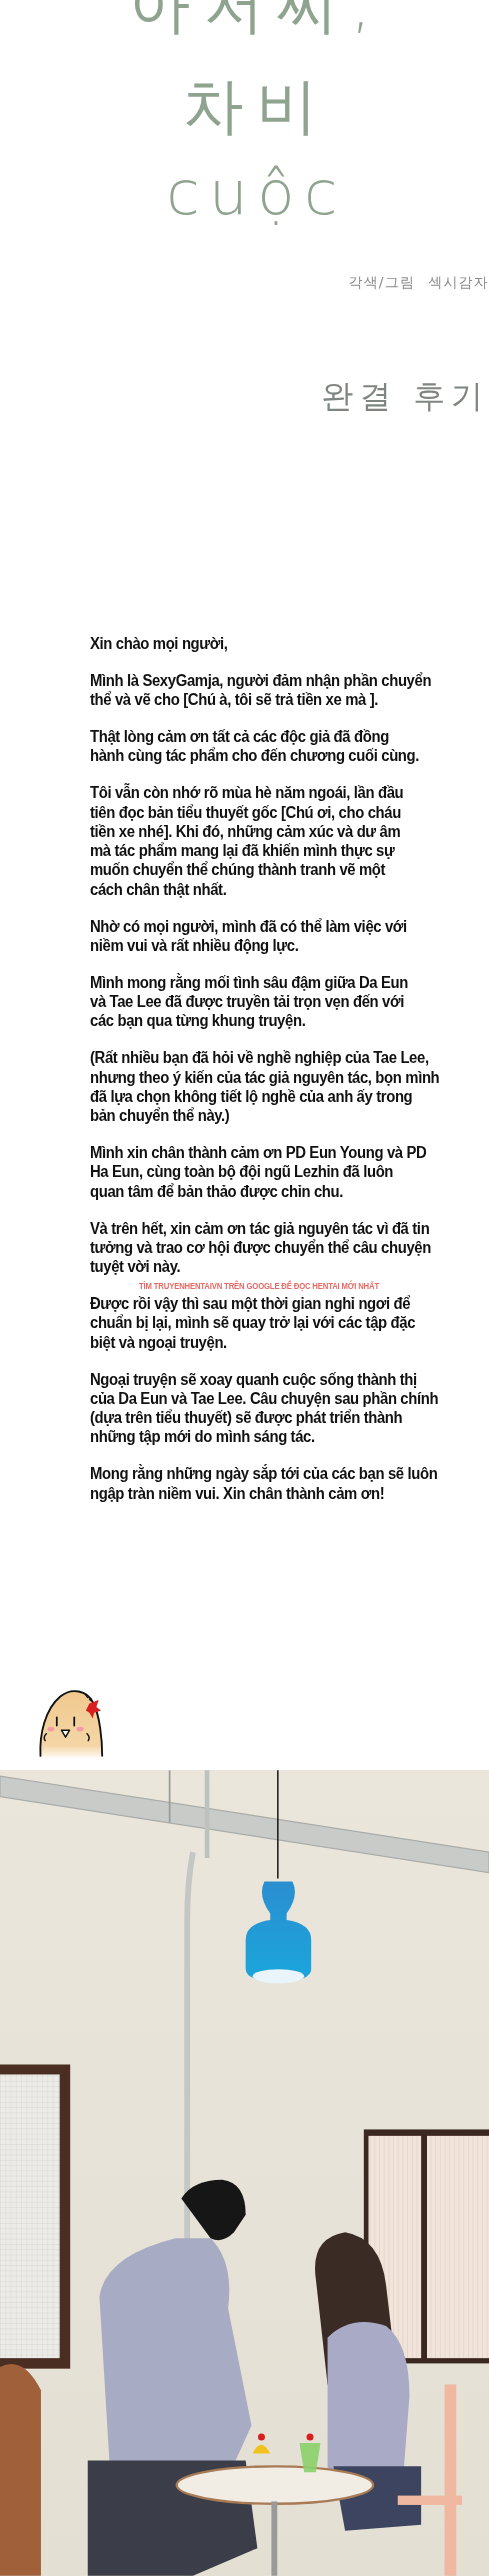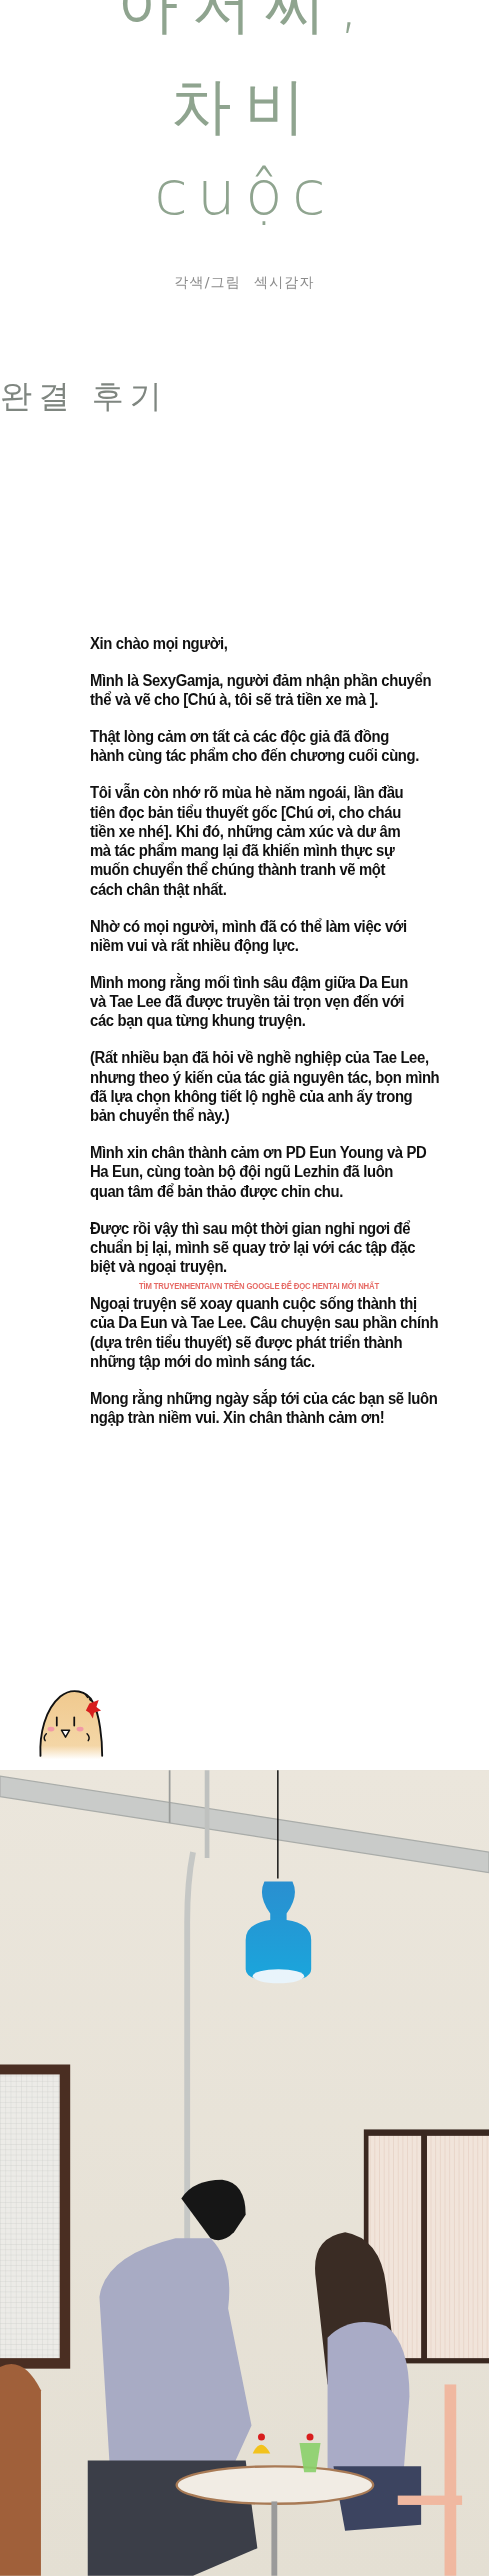--- a/index.html
+++ b/index.html
@@ -1,32 +1,32 @@
 <!DOCTYPE html>
 <html style="font-size:9.4px"><head>
 <meta charset="utf-8">
 <style>
   * { box-sizing: border-box; margin: 0; padding: 0; }
   html, body { width: 489px; background: #ffffff; }
   body { position: relative; height: 2576px; overflow: hidden; font-family: "DejaVu Sans", sans-serif; }
 
   
-  .title-block { position: absolute; left: 0; top: 0; width: 406px; height: 246px; }
+  .title-block { position: absolute; left: 12px; top: 0; width: 406px; height: 246px; }
   .title-line { position: absolute; left: 0; width: 489px; text-align: center;
     font-family: "DejaVu Sans", sans-serif; font-weight: 300; color: #8fa48f;
     font-size: 61px; line-height: 1; letter-spacing: 13px; }
   .title-line.l1 { top: -26px; }
   .title-line.l2 { top: 75px; }
   .title-line.l3 { top: 162px; letter-spacing: 9.4px; }
 
-  .credits { position: absolute; left: 0; top: 270px; width: 489px; text-align: center;
+  .credits { position: absolute; left: 0; top: 270px; width: 489px; text-align: right;
     color: #8b8b8b; font-family: "DejaVu Sans", sans-serif; font-size: 14px; line-height: 24.6px; letter-spacing: 1.2px; }
   .credits .sep { display: inline-block; width: 13px; }
 
-  .afterword-heading { position: absolute; left: 0; top: 375px; width: 489px; text-align: left;
+  .afterword-heading { position: absolute; left: 0; top: 375px; width: 489px; text-align: right;
     color: #7f8680; font-family: "DejaVu Sans", sans-serif; font-weight: 300; font-size: 32px; letter-spacing: 5.9px; }
 
   
   .message { position: absolute; left: 42px; top: 634px; width: 422px; }
   .para { margin-bottom: 17.6px; margin-left: 48px; }
   .line { display: block; font-family: "Liberation Sans", sans-serif; font-weight: bold;
     font-size: 16px; line-height: 19.3px; color: #111111; white-space: nowrap;
     letter-spacing: -0.4px; transform: scaleX(0.93); transform-origin: left center; }
 
   .watermark { position: absolute; left: 139px; top: 1281px; width: 234px;
@@ -90,20 +90,25 @@
     <div class="para">
       <span class="line">(Rất nhiều bạn đã hỏi về nghề nghiệp của Tae Lee,</span>
       <span class="line">nhưng theo ý kiến của tác giả nguyên tác, bọn mình</span>
       <span class="line">đã lựa chọn không tiết lộ nghề của anh ấy trong</span>
       <span class="line">bản chuyển thể này.)</span>
     </div>
     <div class="para">
       <span class="line">Mình xin chân thành cảm ơn PD Eun Young và PD</span>
       <span class="line">Ha Eun, cùng toàn bộ đội ngũ Lezhin đã luôn</span>
       <span class="line">quan tâm để bản thảo được chỉn chu.</span>
+    </div>
+    <div class="para">
+      <span class="line">Và trên hết, xin cảm ơn tác giả nguyên tác vì đã tin</span>
+      <span class="line">tưởng và trao cơ hội được chuyển thể câu chuyện</span>
+      <span class="line">tuyệt vời này.</span>
     </div>
     <div class="para">
       <span class="line">Được rồi vậy thì sau một thời gian nghỉ ngơi để</span>
       <span class="line">chuẩn bị lại, mình sẽ quay trở lại với các tập đặc</span>
       <span class="line">biệt và ngoại truyện.</span>
     </div>
     <div class="para">
       <span class="line">Ngoại truyện sẽ xoay quanh cuộc sống thành thị</span>
       <span class="line">của Da Eun và Tae Lee. Câu chuyện sau phần chính</span>
       <span class="line">(dựa trên tiểu thuyết) sẽ được phát triển thành</span>

